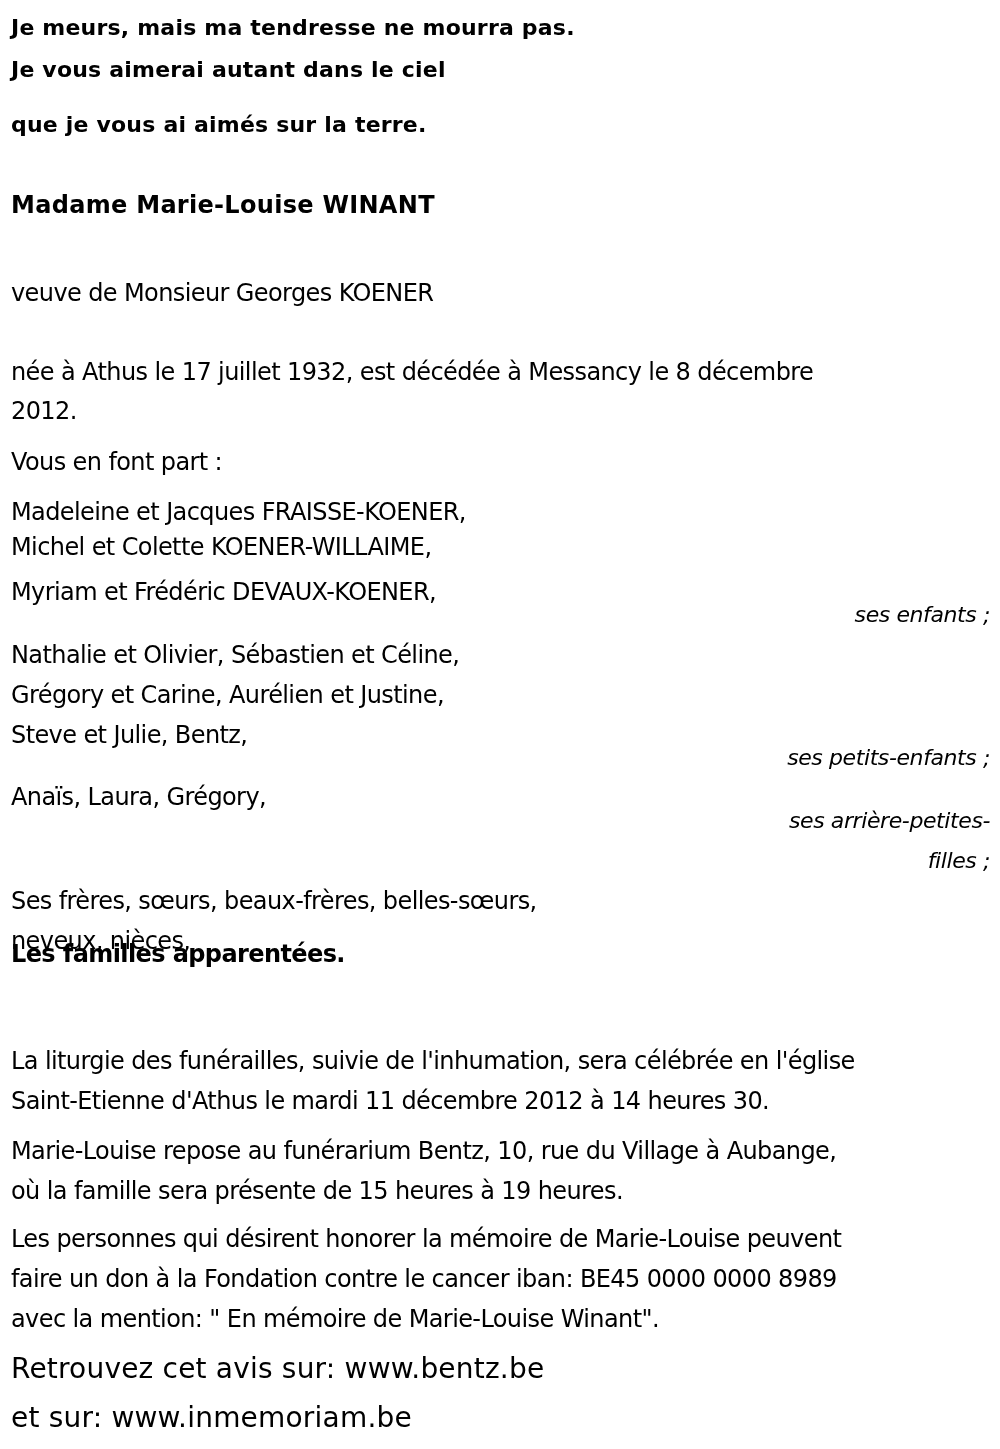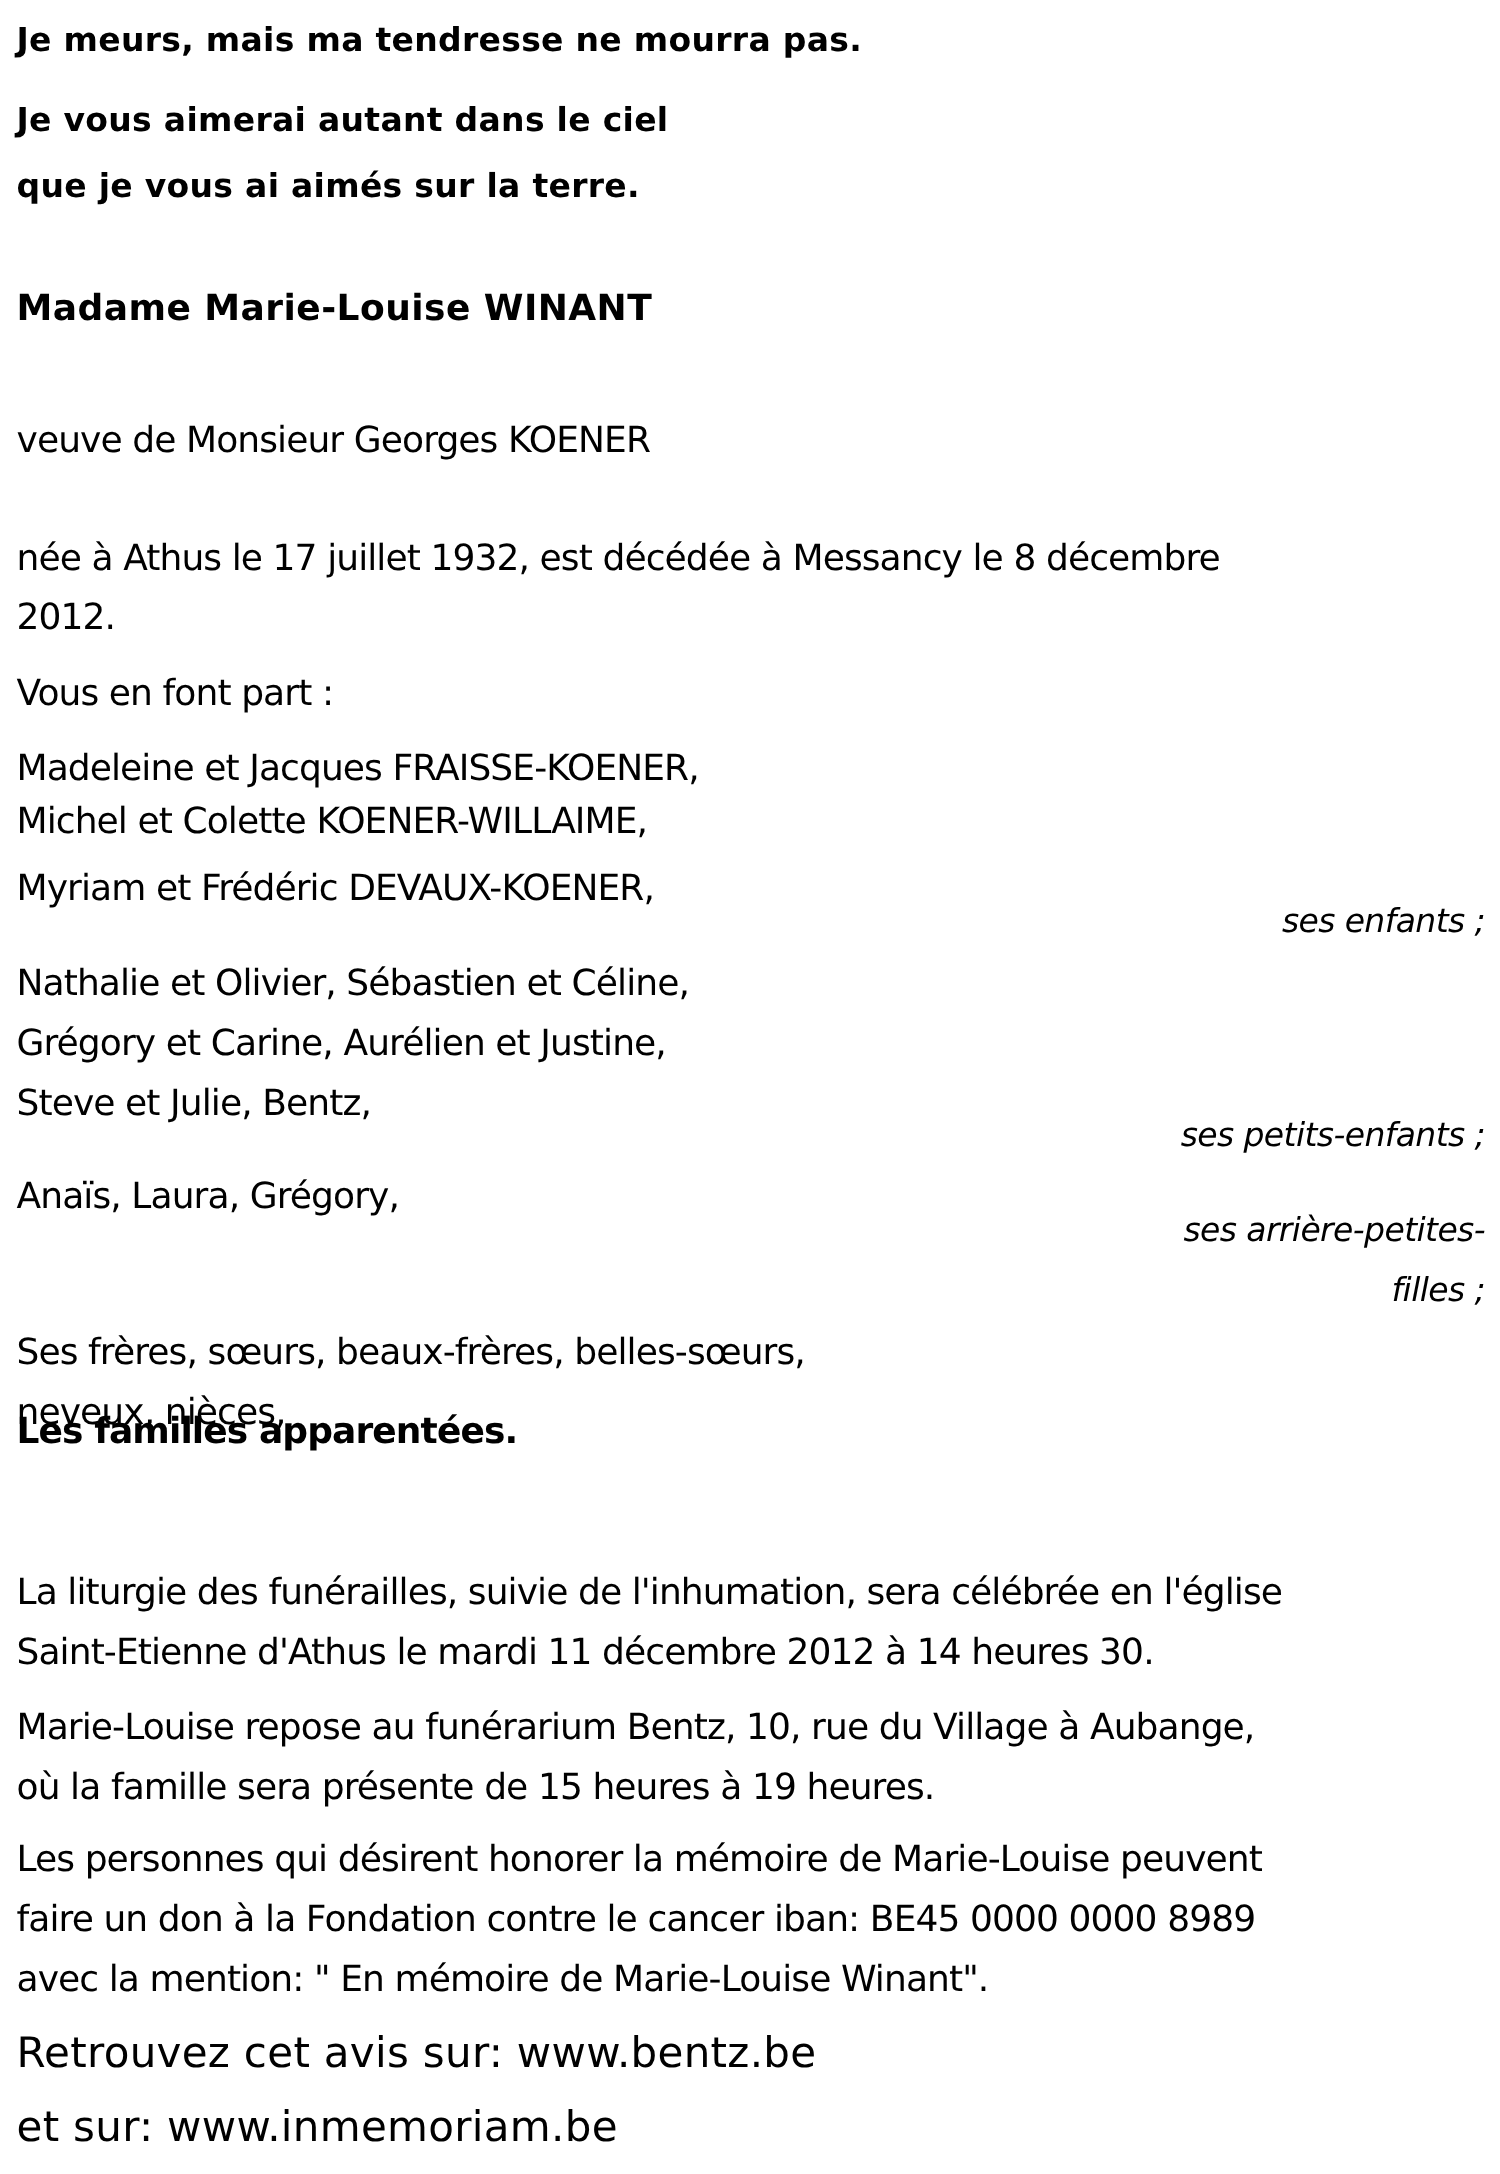--- a/index.html
+++ b/index.html
@@ -47,21 +47,21 @@
       font-size: 22px;
       line-height: 40px;
       letter-spacing: -0.4px;
       text-align: right;
     }
   </style>
 </head>
 <body>
 
 <div class="line quote" style="top:8px;">Je meurs, mais ma tendresse ne mourra pas.</div>
-<div class="line quote" style="top:61px;">Je vous aimerai autant dans le ciel</div>
+<div class="line quote" style="top:50px;">Je vous aimerai autant dans le ciel</div>
 <div class="line quote" style="top:105px;">que je vous ai aimés sur la terre.</div>
 
 <div class="line title" style="top:180px;">Madame Marie-Louise WINANT</div>
 
 <div class="line" style="top:273px;">veuve de Monsieur Georges KOENER</div>
 
 <div class="line" style="top:352px;">née à Athus le 17 juillet 1932, est décédée à Messancy le 8 décembre</div>
 <div class="line" style="top:391px;">2012.</div>
 
 <div class="line" style="top:442px;">Vous en font part :</div>

